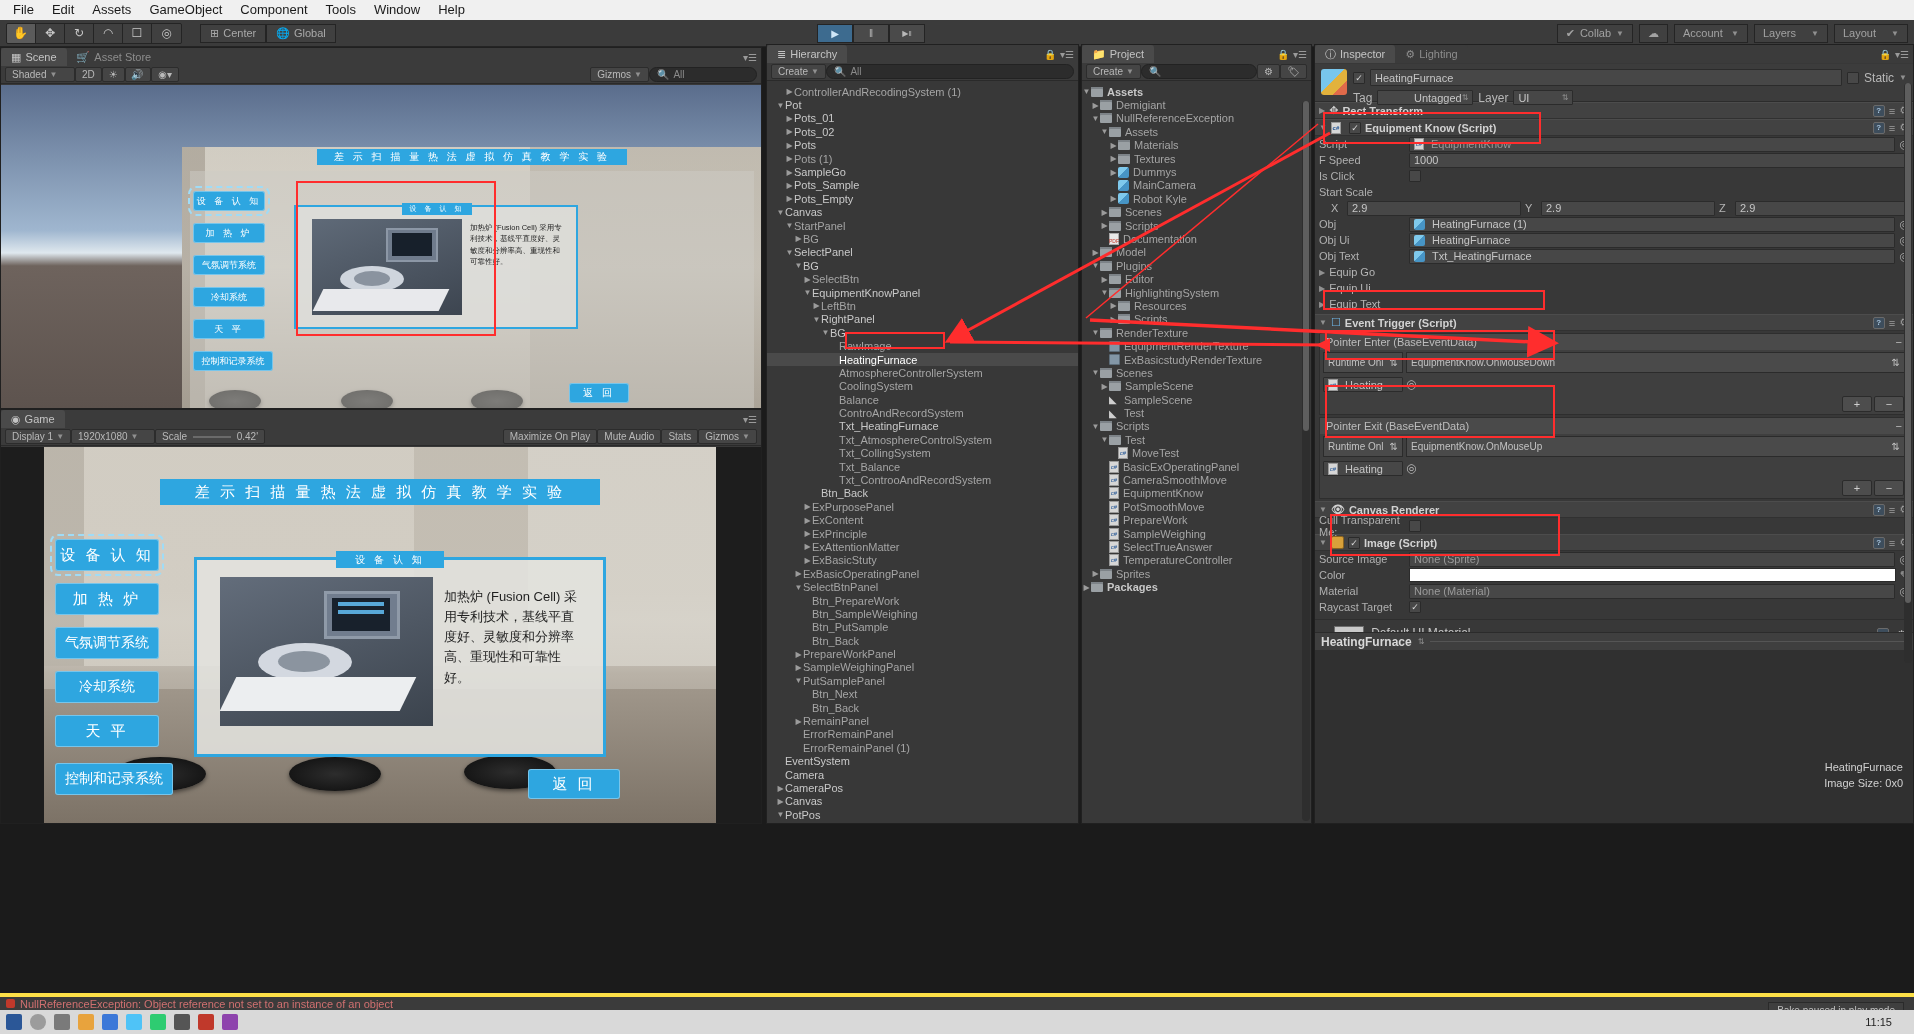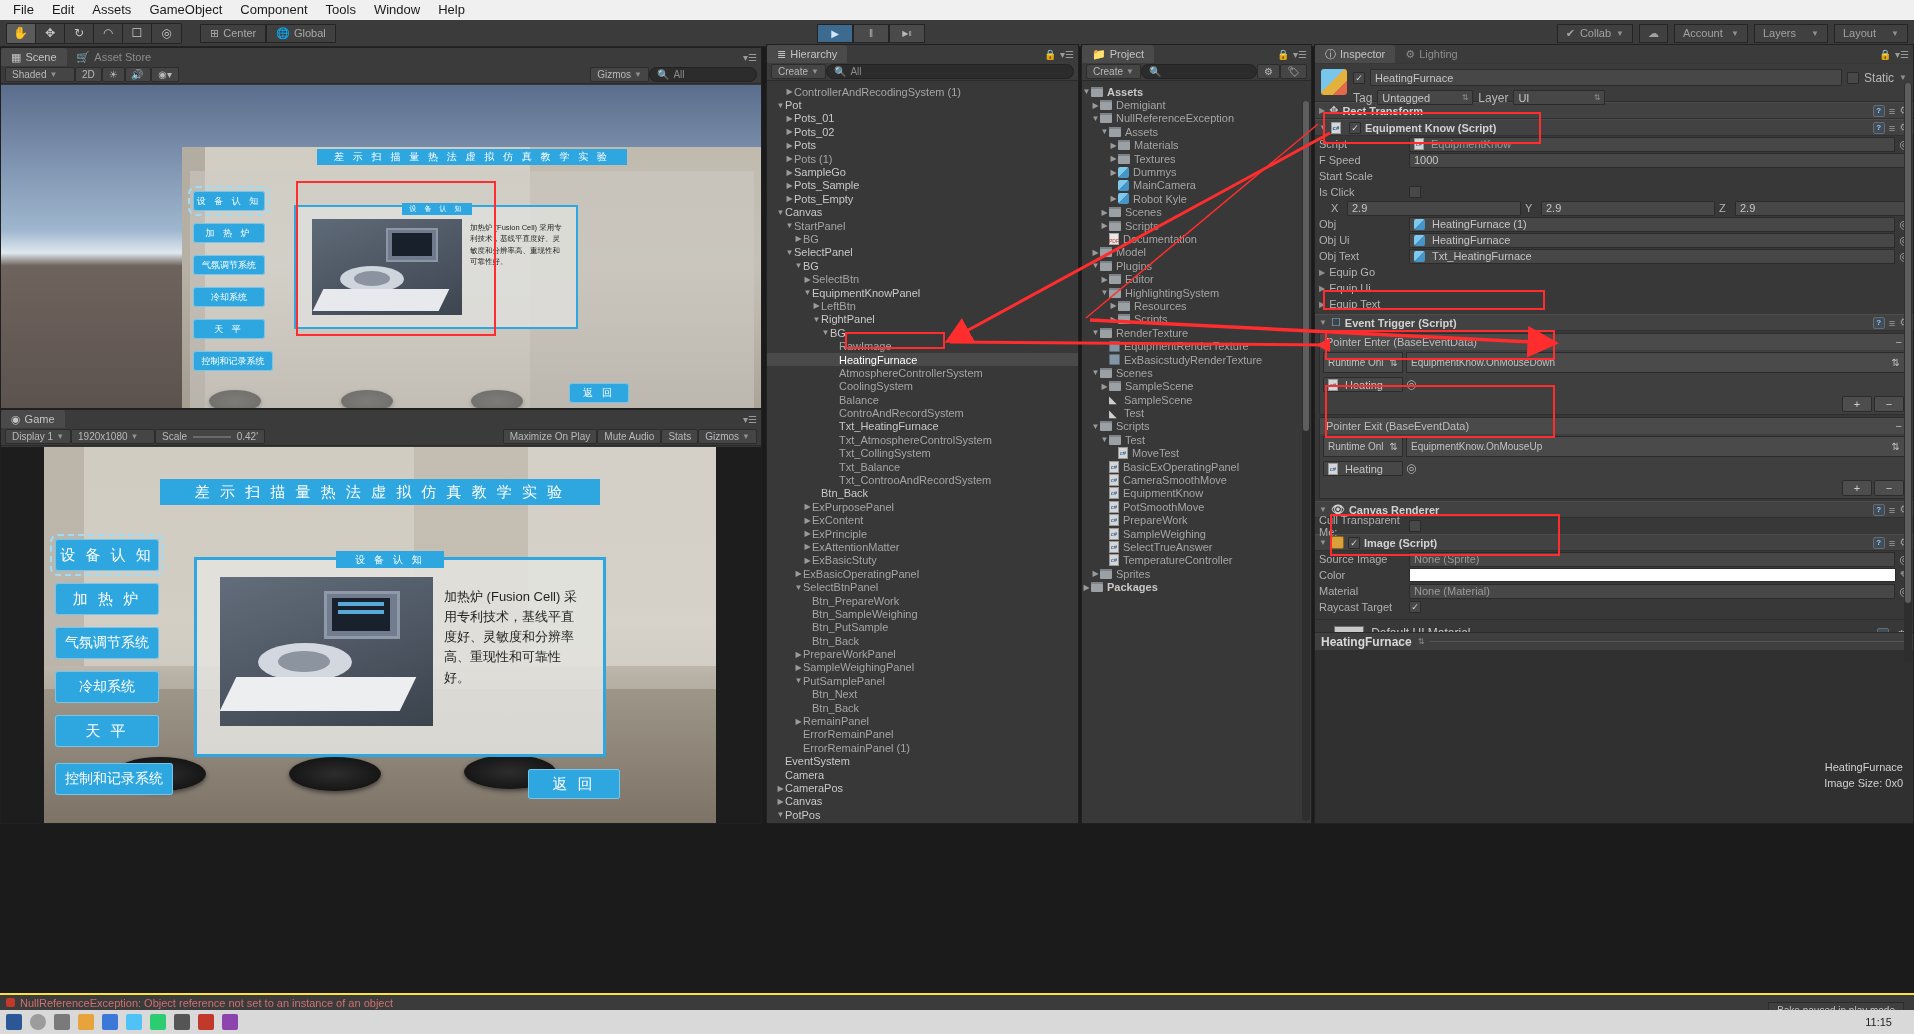--- a/index.html
+++ b/index.html
@@ -90,21 +90,21 @@
   .plabel{ width:86px; flex:none; color:#b0b0b0; }
   .eventbox{ margin:2px 4px; border:1px solid #2e2e2e; background:#3f3f3f; }
   .evt-title{ height:16px; background:#4a4a4a; display:flex; align-items:center; padding:0 6px; color:#bdbdbd; font-size:11px;}
   .evt-row{ display:flex; gap:3px; padding:2px 3px; }
   .dd{ background:#4a4a4a;border:1px solid #2b2b2b; height:21px; display:flex; align-items:center; justify-content:space-between; padding:0 4px; color:#c2c2c2; font-size:10px; }
   .btn-std{ background:#4d4d4d;border:1px solid #2b2b2b; height:16px; display:flex;align-items:center;justify-content:center; color:#cfcfcf; font-size:11px; border-radius:2px;}
   
   .redbox{ position:absolute; border:2.5px solid #ff2d2d; pointer-events:none; }
   svg.anno{ position:absolute; left:0; top:0; width:1914px; height:1034px; pointer-events:none; }
   
-  #statusbar{ position:absolute; left:0; bottom:24px; width:1914px; height:17px; background:#3b3b3b; border-top:2px solid #fde047; display:flex; align-items:center; gap:5px; padding:0 6px; font-size:11px; color:#d07070;}
+  #statusbar{ position:absolute; left:0; bottom:24px; width:1914px; height:17px; background:#3b3b3b; border-top:4px solid #fde047; display:flex; align-items:center; gap:5px; padding:0 6px; font-size:11px; color:#d07070;}
   .errico{ width:9px;height:9px;background:#c0392b;border-radius:2px;}
   #bakebar{ position:absolute; right:10px; bottom:15px; background:#3f3f3f; border:1px solid #2a2a2a; padding:2px 8px; font-size:10px; color:#c0c0c0;}
   #taskbar{ position:absolute; left:0; bottom:0; width:1914px; height:24px; background:#d9d9d9; display:flex; align-items:center; padding:0 6px; gap:8px; }
   .tbico{ width:16px;height:16px;border-radius:2px;}
   .clock{ margin-left:auto; color:#1f1f1f; font-size:11px; padding-right:16px;}
   .vscroll{ position:absolute; right:1px; width:8px; background:#2e2e2e; border-radius:4px;}
   .vscroll i{ position:absolute; left:1px; right:1px; background:#5e5e5e; border-radius:3px; display:block;}
 </style>
 </head>
 <body>
@@ -798,26 +798,26 @@
       <div style="flex:1">
         <div style="display:flex;align-items:center;gap:5px;">
           <span class="chk">✓</span>
           <div class="field" style="flex:1;height:17px;">HeatingFurnace</div>
           <span class="chk"></span>
           <span>Static</span>
           <span class="caret">▼</span>
         </div>
         <div style="display:flex;align-items:center;gap:5px;margin-top:4px;">
           <span>Tag</span>
-          <div class="field" style="width:96px;justify-content:space-between">
+          <div class="field" style="width:96px;justify-content:flex-end">
             <span>Untagged</span>
               <span class="caret">⇅</span>
           </div>
           <span>Layer</span>
-          <div class="field" style="width:92px;justify-content:space-between">
+          <div class="field" style="width:60px;justify-content:space-between">
             <span>UI</span>
               <span class="caret">⇅</span>
           </div>
         </div>
       </div>
     </div>
 
     <div class="comp-head">
       <span class="caret">▶</span>
       <span style="color:#cfcfcf">✥</span>
@@ -846,25 +846,25 @@
         <span class="csfile">c#</span>
         <span>EquipmentKnow</span>
       </div>
       <span>◎</span>
     </div>
     <div class="prow">
       <span class="plabel">F Speed</span>
       <div class="field" style="flex:1">1000</div>
     </div>
     <div class="prow">
-      <span class="plabel">Start Scale</span>
-    </div>
-    <div class="prow">
       <span class="plabel">Is Click</span>
       <span class="chk"></span>
+    </div>
+    <div class="prow">
+      <span class="plabel">Start Scale</span>
     </div>
     <div class="prow" style="padding-left:16px">
       <span style="width:12px">X</span>
       <div class="field" style="flex:1">2.9</div>
       <span style="width:12px">Y</span>
       <div class="field" style="flex:1">2.9</div>
       <span style="width:12px">Z</span>
       <div class="field" style="flex:1">2.9</div>
     </div>
     <div class="prow">

